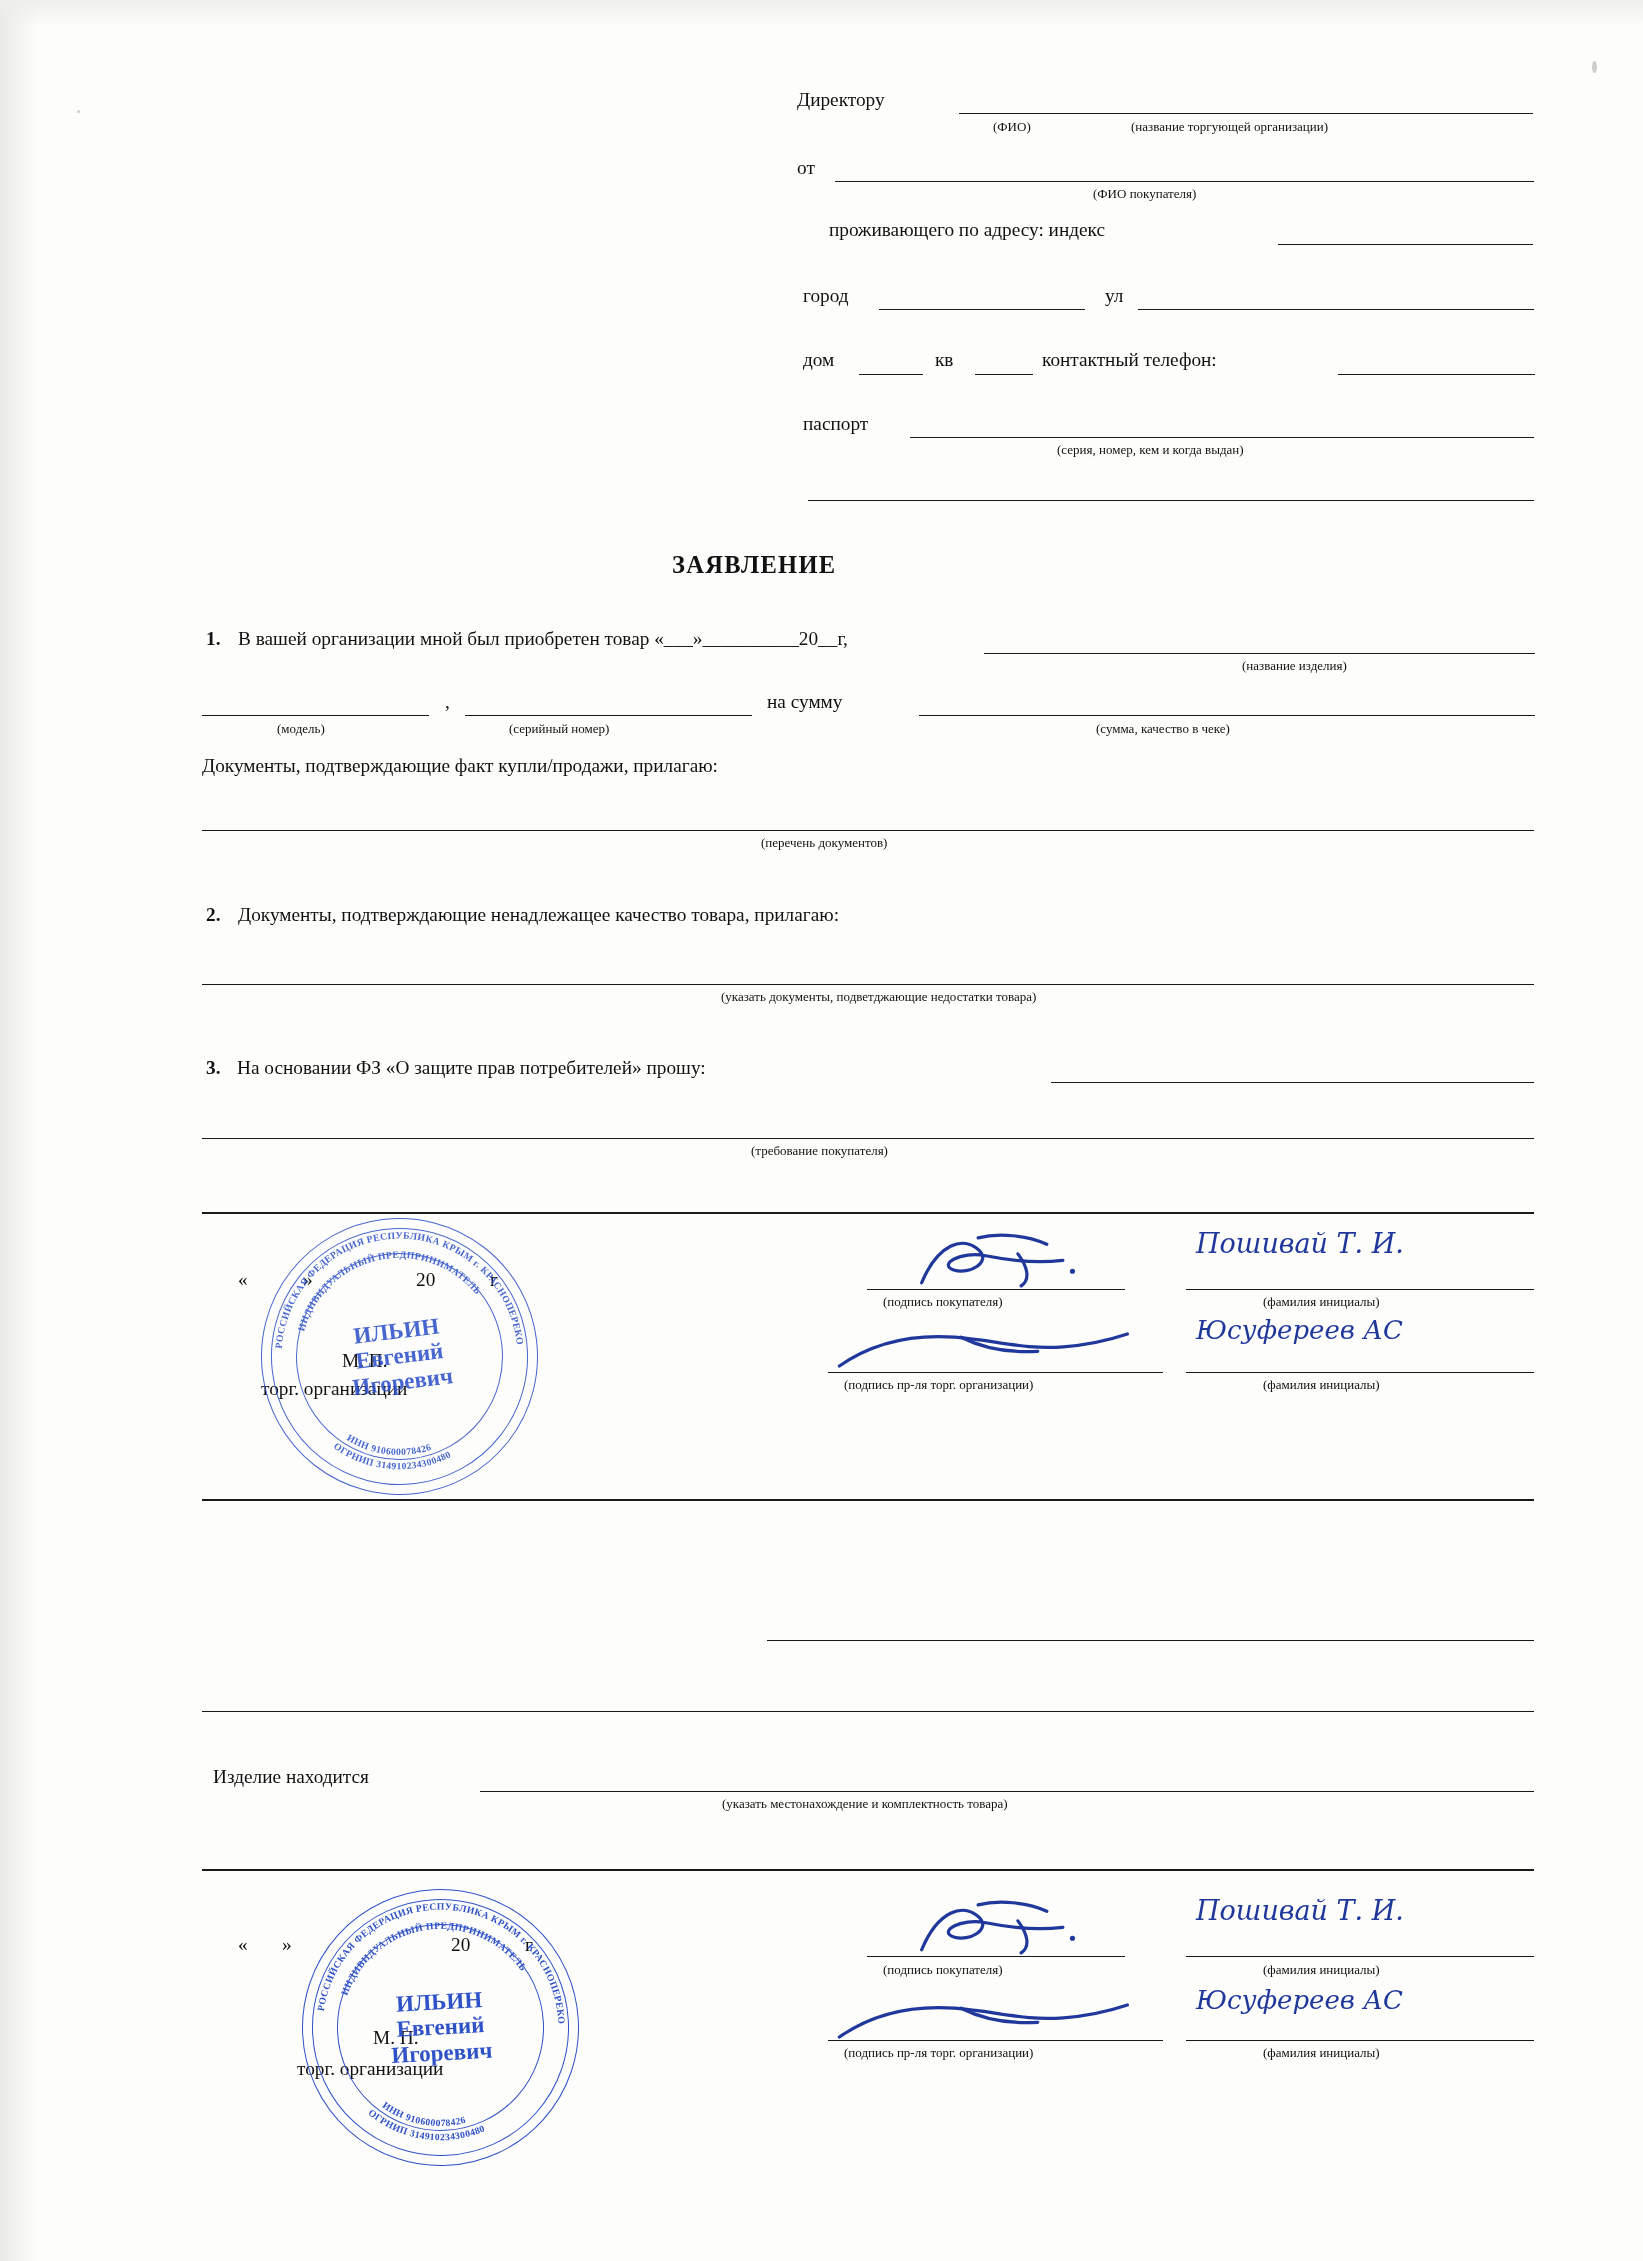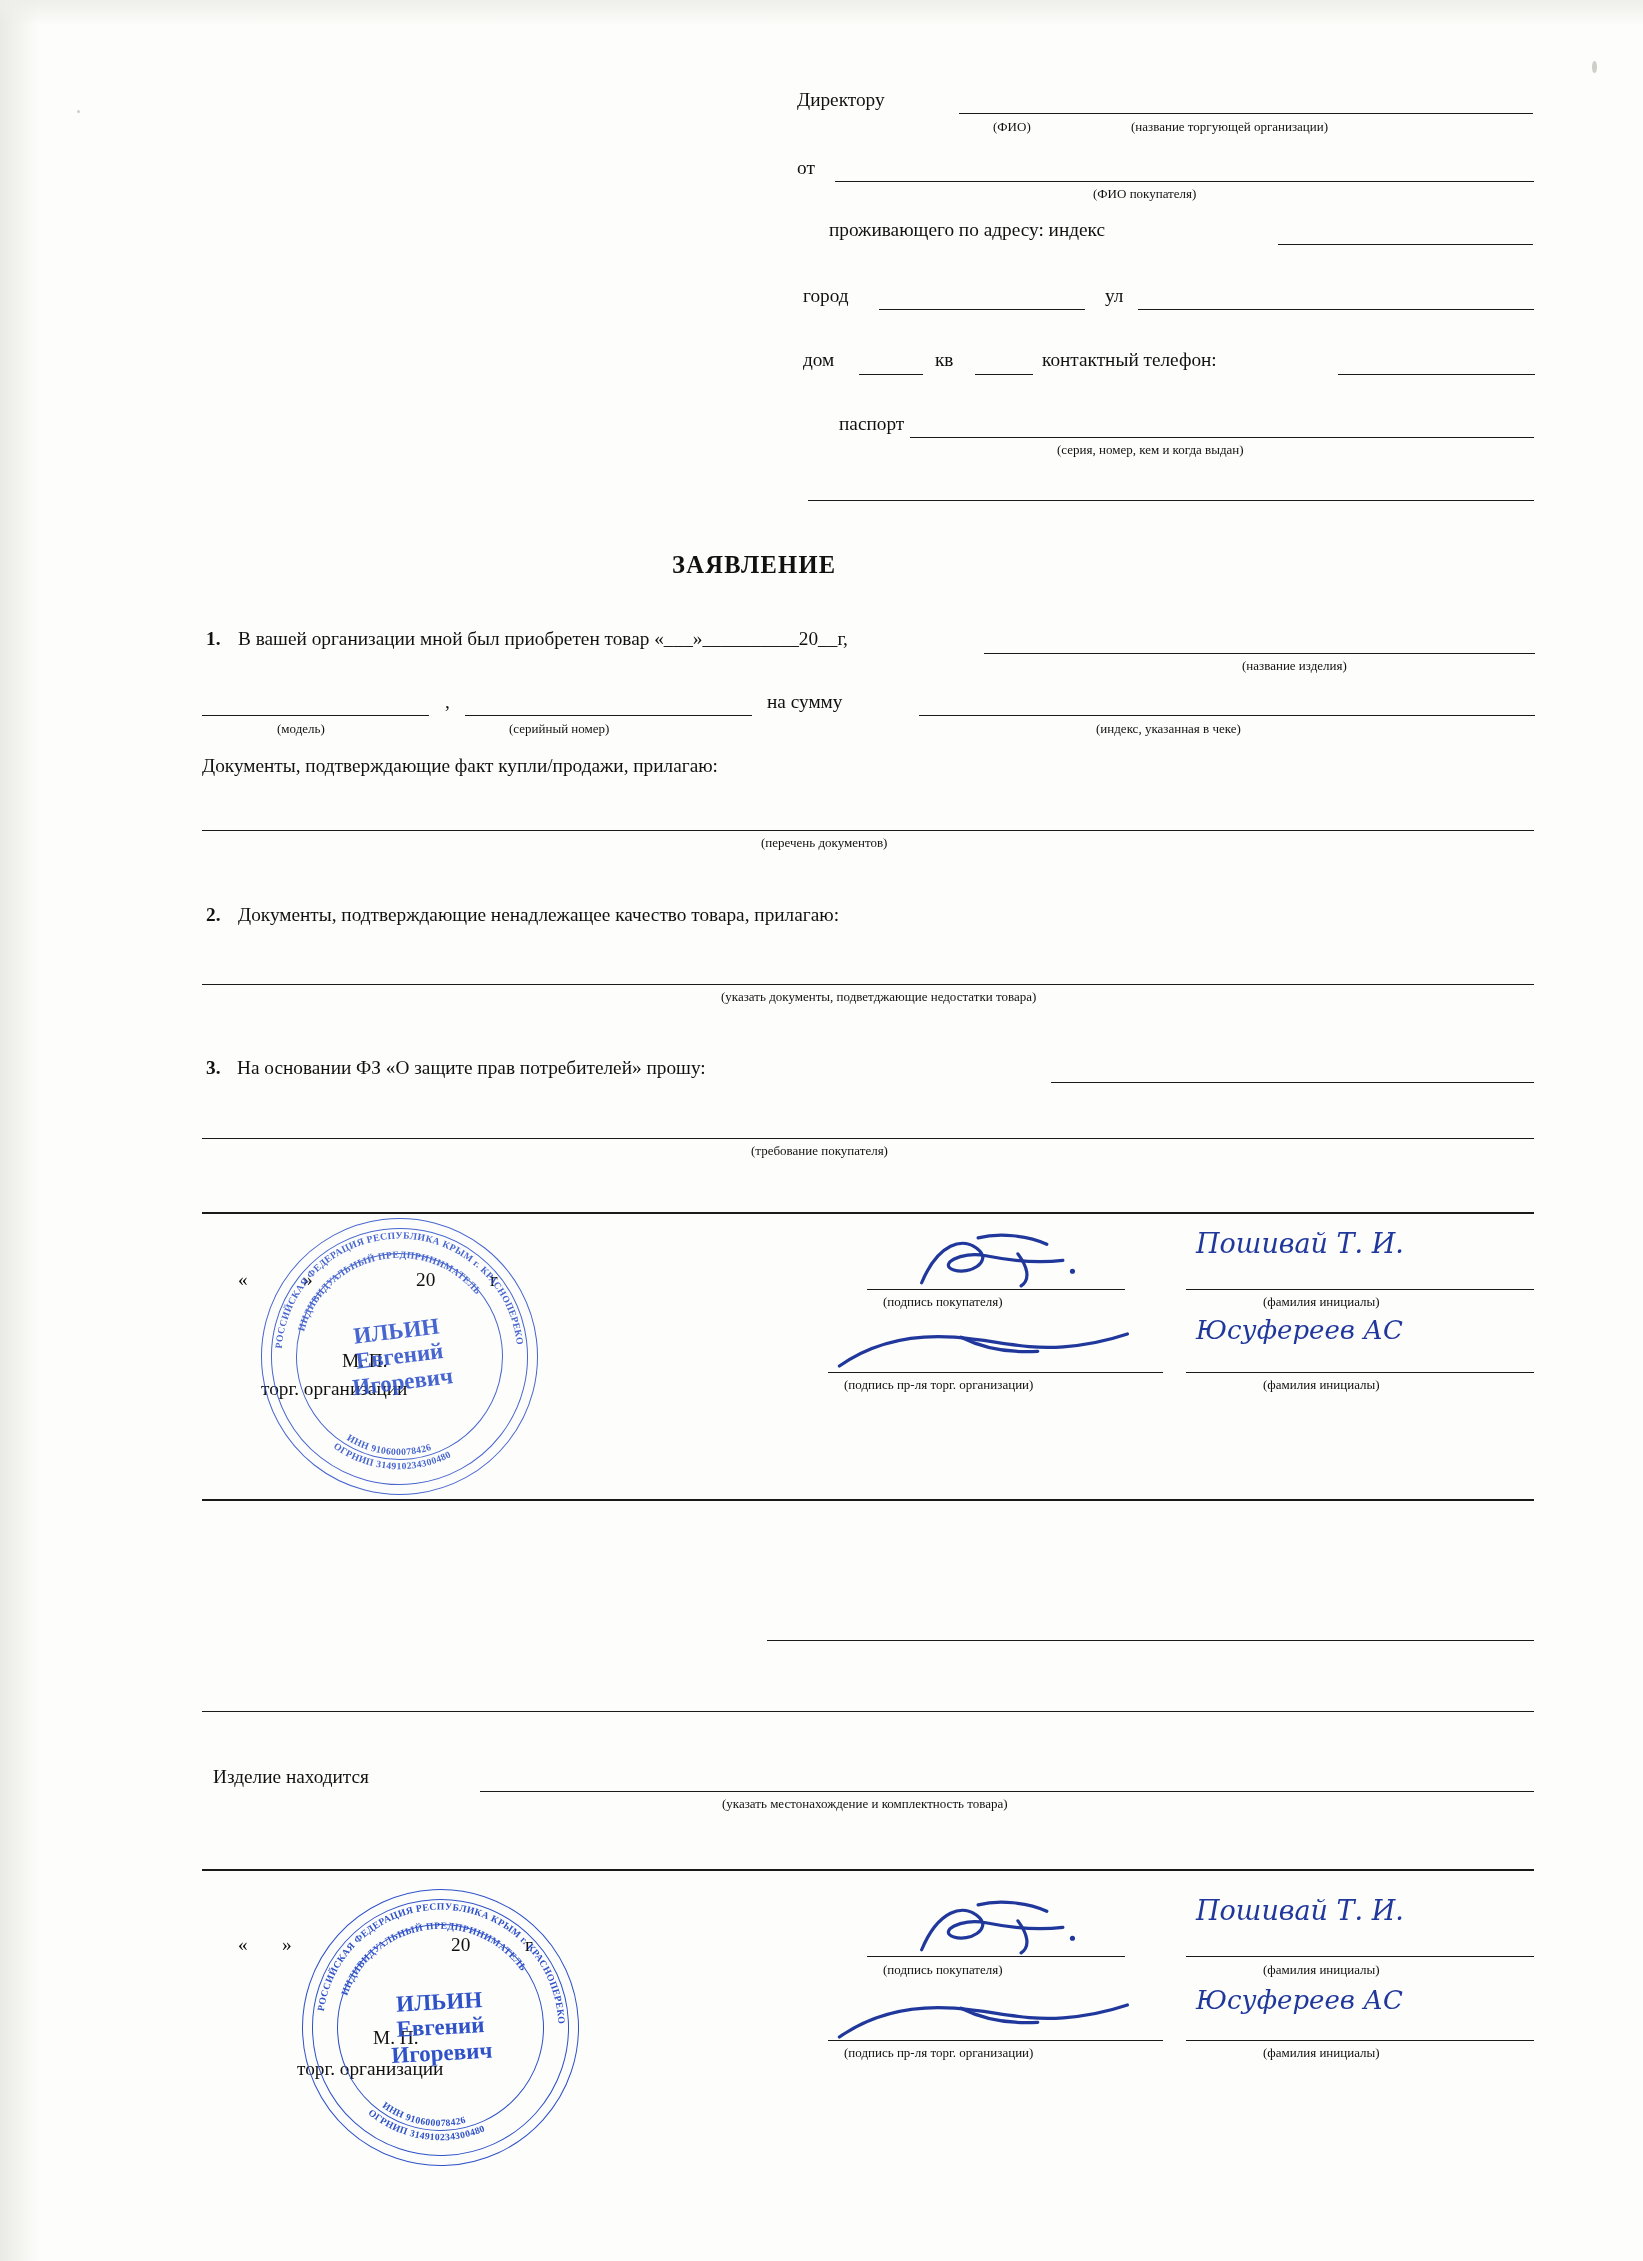--- a/index.html
+++ b/index.html
@@ -145,41 +145,41 @@
   <div class="txt t-main" style="left:1093px;top:285px;margin-left:12px;">ул</div>
   <div class="line" style="left:1138px;top:309px;width:396px;"></div>
 
   <div class="txt t-main" style="left:803px;top:349px;">дом</div>
   <div class="line" style="left:859px;top:374px;width:64px;"></div>
   <div class="txt t-main" style="left:935px;top:349px;">кв</div>
   <div class="line" style="left:975px;top:374px;width:58px;"></div>
   <div class="txt t-main" style="left:1042px;top:349px;">контактный телефон:</div>
   <div class="line" style="left:1338px;top:374px;width:197px;"></div>
 
-  <div class="txt t-main" style="left:803px;top:413px;margin-left:36px;">паспорт</div>
+  <div class="txt t-main" style="left:803px;top:413px;">паспорт</div>
   <div class="line" style="left:910px;top:437px;width:624px;"></div>
   <div class="txt t-small" style="left:1057px;top:442px;">(серия, номер, кем и когда выдан)</div>
 
   <div class="line" style="left:808px;top:500px;width:726px;"></div>
 
   <div class="txt t-title" style="left:672px;top:551px;">ЗАЯВЛЕНИЕ</div>
 
   <div class="txt t-bold" style="left:206px;top:628px;">1.</div>
   <div class="txt t-main" style="left:238px;top:628px;">В вашей организации мной был приобретен товар «___»__________20__г,</div>
   <div class="line" style="left:984px;top:653px;width:551px;"></div>
   <div class="txt t-small" style="left:1242px;top:658px;text-align:center;">(название изделия)</div>
 
   <div class="line" style="left:202px;top:715px;width:227px;"></div>
   <div class="txt t-main" style="left:445px;top:691px;">,</div>
   <div class="line" style="left:465px;top:715px;width:287px;"></div>
   <div class="txt t-main" style="left:767px;top:691px;">на сумму</div>
   <div class="line" style="left:919px;top:715px;width:616px;"></div>
   <div class="txt t-small" style="left:277px;top:721px;">(модель)</div>
   <div class="txt t-small" style="left:509px;top:721px;">(серийный номер)</div>
-  <div class="txt t-small" style="left:1096px;top:721px;">(индекс, указанная в чеке)</div>
+  <div class="txt t-small" style="left:1096px;top:721px;">(сумма, качество в чеке)</div>
 
   <div class="txt t-main" style="left:202px;top:755px;">Документы, подтверждающие факт купли/продажи, прилагаю:</div>
   <div class="line" style="left:202px;top:830px;width:1332px;"></div>
   <div class="txt t-small" style="left:761px;top:835px;">(перечень документов)</div>
 
   <div class="txt t-bold" style="left:206px;top:904px;">2.</div>
   <div class="txt t-main" style="left:238px;top:904px;">Документы, подтверждающие ненадлежащее качество товара, прилагаю:</div>
   <div class="line" style="left:202px;top:984px;width:1332px;"></div>
   <div class="txt t-small" style="left:721px;top:989px;">(указать документы, подветджающие недостатки товара)</div>
 

